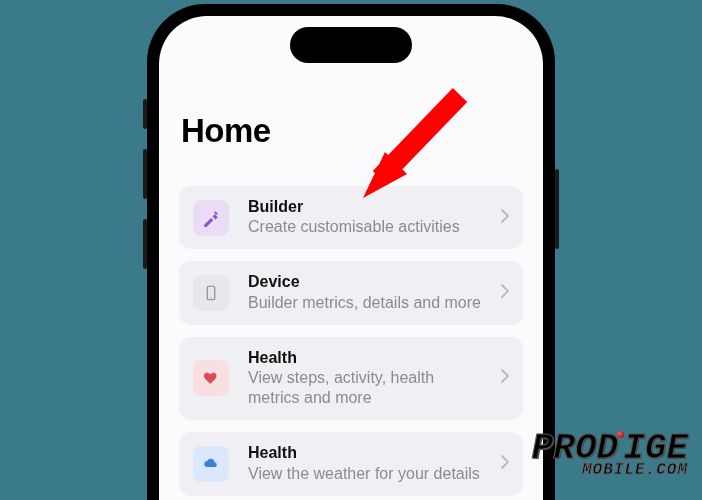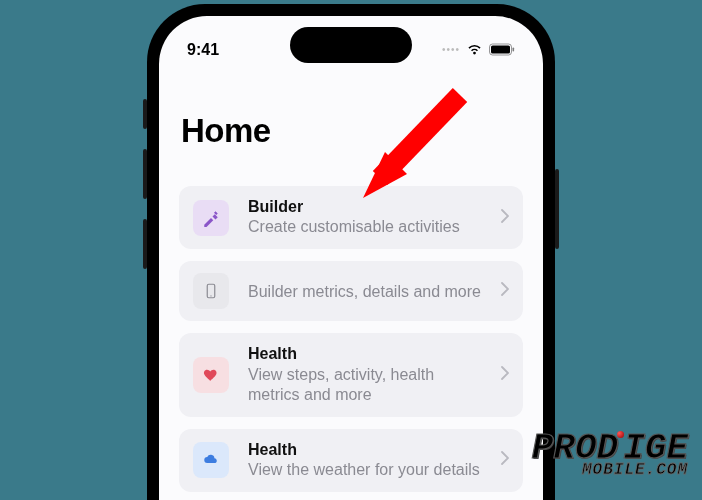--- a/index.html
+++ b/index.html
@@ -180,38 +180,20 @@
 
 <div class="phone-wrap">
   <div class="side-button sb-left1"></div>
   <div class="side-button sb-left2"></div>
   <div class="side-button sb-left3"></div>
   <div class="side-button sb-right"></div>
 
   <div class="screen">
     <div class="notch"></div>
 
-    <div class="status-bar">
-      <div class="time">9:41</div>
-      <div class="status-icons">
-        <span class="dots">••••</span>
-        <span class="wifi-icon">
-          <svg width="17" height="13" viewBox="0 0 17 13">
-              <path d="M8.5 11.5a1.4 1.4 0 100-2.8 1.4 1.4 0 000 2.8zM5 7.2a5 5 0 017 0l-1.1 1.1a3.4 3.4 0 00-4.8 0L5 7.2zM2.4 4.6a8.6 8.6 0 0112.2 0l-1.1 1.1a7 7 0 00-10 0l-1.1-1.1z" fill="#000"></path>
-            </svg>
-        </span>
-        <span class="battery-icon">
-          <svg width="26" height="13" viewBox="0 0 26 13">
-              <rect x="0.5" y="1" width="22" height="11" rx="3" fill="none" stroke="#000" stroke-opacity="0.4"></rect>
-              <rect x="2" y="2.5" width="19" height="8" rx="1.6" fill="#000"></rect>
-              <rect x="23.5" y="4.5" width="1.6" height="4" rx="0.8" fill="#000" fill-opacity="0.5"></rect>
-            </svg>
-        </span>
-      </div>
-    </div>
 
     <div class="content">
       <h1 class="page-title">Home</h1>
 
       <div class="row">
         <div class="row-icon ic-builder">
           <svg width="18" height="18" viewBox="0 0 24 24">
               <path d="M3 21l9-9 3 3-9 9H3v-3zm11-11l3-3 4 4-3 3-4-4zm2-5l2-2 3 3-2 2-3-3z" fill="#8a55c8"></path>
             </svg>
         </div>
@@ -227,20 +209,21 @@
       </div>
 
       <div class="row">
         <div class="row-icon ic-device">
           <svg width="18" height="18" viewBox="0 0 24 24">
               <rect x="7" y="3" width="10" height="18" rx="2" fill="none" stroke="#8a8a92" stroke-width="1.6"></rect>
               <circle cx="12" cy="18.5" r="0.8" fill="#8a8a92"></circle>
             </svg>
         </div>
         <div class="row-text">
+          <div class="row-title">Device</div>
           <div class="row-sub">Builder metrics, details and more</div>
         </div>
         <span class="chevron">
           <svg width="8" height="14" viewBox="0 0 8 14">
               <path d="M1 1l6 6-6 6" stroke="currentColor" stroke-width="1.8" fill="none" stroke-linecap="round"></path>
             </svg>
         </span>
       </div>
 
       <div class="row">

